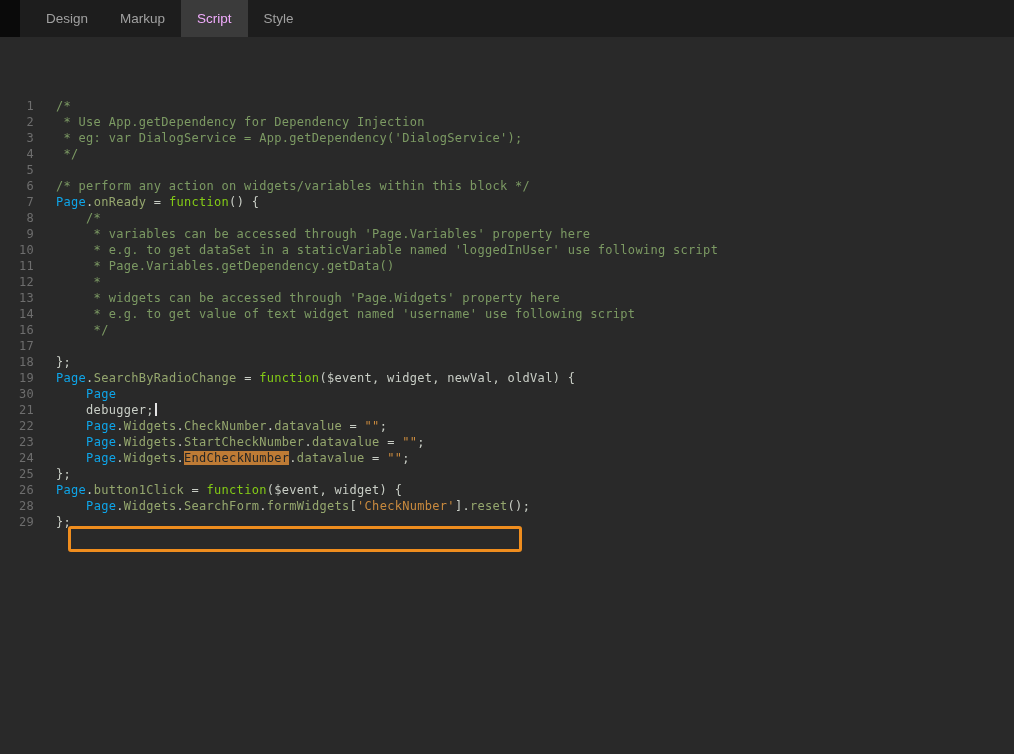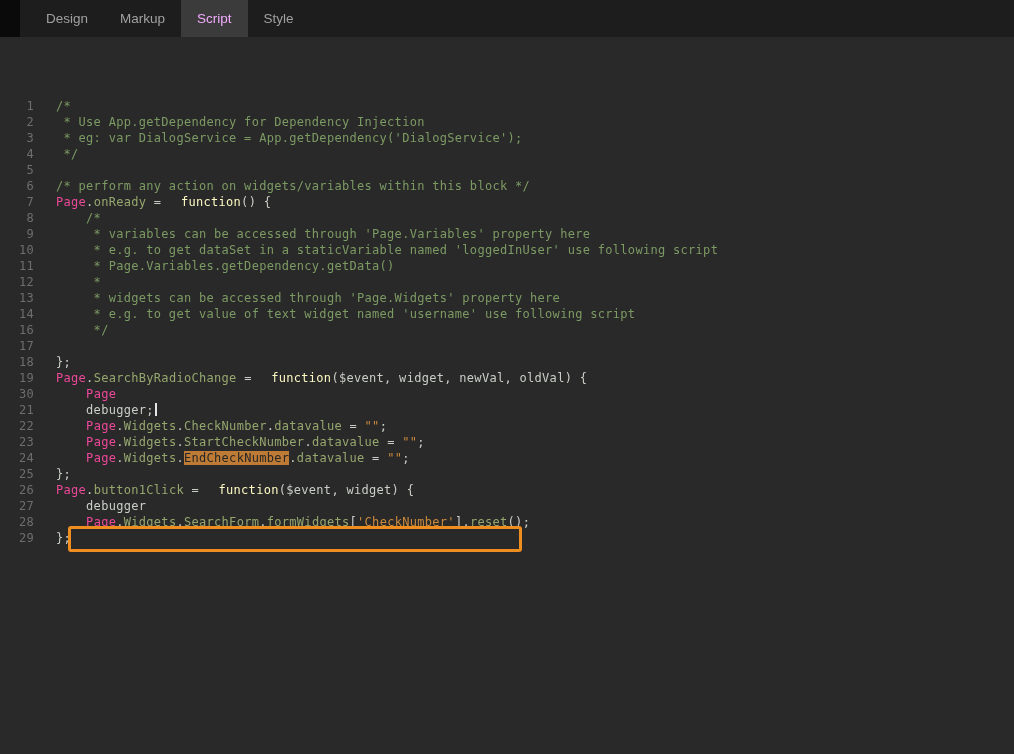--- a/index.html
+++ b/index.html
@@ -14,22 +14,22 @@
 
   
   .editor{position:absolute;left:0;top:37px;width:1014px;height:717px;background:#292929;
           font-family:"DejaVu Sans Mono",monospace;font-size:12px;letter-spacing:0.3px;}
   #code{padding-top:61px;}
   .line{height:16px;line-height:16px;display:flex;white-space:pre;}
   .ln{flex:0 0 34px;width:34px;text-align:right;color:#6e6e6e;user-select:none;}
   .lt{padding-left:22px;color:#c9cec6;}
   .tok-d{color:#c9cec6;}
   .tok-c{color:#7c9a63;}
-  .tok-v{color:#ec4899;}
-  .tok-k{color:#fef9c3;margin-left:12px;}
+  .tok-v{color:#0ea5e9;}
+  .tok-k{color:#84cc16;}
   .tok-p{color:#95a76e;}
   .tok-s{color:#c98a3e;}
   .tok-m{background:#be7b35;color:#262626;}
   .caret{display:inline-block;width:2px;height:13px;background:#e4e4e4;vertical-align:middle;margin-left:1px;position:relative;top:-1px;}
 
   
   .annotation{position:absolute;left:68px;top:526px;width:454px;height:26px;
               border:3px solid #ef8d1e;border-radius:3px;box-sizing:border-box;pointer-events:none;}
 </style>
 </head>
@@ -65,19 +65,18 @@
       <div class="line"><span class="ln">17</span><span class="lt"></span></div>
       <div class="line"><span class="ln">18</span><span class="lt"><span class="tok-d">};</span></span></div>
       <div class="line"><span class="ln">19</span><span class="lt"><span class="tok-v">Page</span><span class="tok-d">.</span><span class="tok-p">SearchByRadioChange</span><span class="tok-d"> = </span><span class="tok-k">function</span><span class="tok-d">($event, widget, newVal, oldVal) {</span></span></div>
       <div class="line"><span class="ln">30</span><span class="lt"><span class="tok-d">    </span><span class="tok-v">Page</span></span></div>
       <div class="line"><span class="ln">21</span><span class="lt"><span class="tok-d">    debugger;</span><span class="caret"></span></span></div>
       <div class="line"><span class="ln">22</span><span class="lt"><span class="tok-d">    </span><span class="tok-v">Page</span><span class="tok-d">.</span><span class="tok-p">Widgets</span><span class="tok-d">.</span><span class="tok-p">CheckNumber</span><span class="tok-d">.</span><span class="tok-p">datavalue</span><span class="tok-d"> = </span><span class="tok-s">""</span><span class="tok-d">;</span></span></div>
       <div class="line"><span class="ln">23</span><span class="lt"><span class="tok-d">    </span><span class="tok-v">Page</span><span class="tok-d">.</span><span class="tok-p">Widgets</span><span class="tok-d">.</span><span class="tok-p">StartCheckNumber</span><span class="tok-d">.</span><span class="tok-p">datavalue</span><span class="tok-d"> = </span><span class="tok-s">""</span><span class="tok-d">;</span></span></div>
       <div class="line"><span class="ln">24</span><span class="lt"><span class="tok-d">    </span><span class="tok-v">Page</span><span class="tok-d">.</span><span class="tok-p">Widgets</span><span class="tok-d">.</span><span class="tok-m">EndCheckNumber</span><span class="tok-d">.</span><span class="tok-p">datavalue</span><span class="tok-d"> = </span><span class="tok-s">""</span><span class="tok-d">;</span></span></div>
       <div class="line"><span class="ln">25</span><span class="lt"><span class="tok-d">};</span></span></div>
       <div class="line"><span class="ln">26</span><span class="lt"><span class="tok-v">Page</span><span class="tok-d">.</span><span class="tok-p">button1Click</span><span class="tok-d"> = </span><span class="tok-k">function</span><span class="tok-d">($event, widget) {</span></span></div>
-      <div class="line"><span class="ln">27</span><span class="lt"><span class="tok-d">    debugger</span></span></div>
       <div class="line"><span class="ln">28</span><span class="lt"><span class="tok-d">    </span><span class="tok-v">Page</span><span class="tok-d">.</span><span class="tok-p">Widgets</span><span class="tok-d">.</span><span class="tok-p">SearchForm</span><span class="tok-d">.</span><span class="tok-p">formWidgets</span><span class="tok-d">[</span><span class="tok-s">'CheckNumber'</span><span class="tok-d">].</span><span class="tok-p">reset</span><span class="tok-d">();</span></span></div>
       <div class="line"><span class="ln">29</span><span class="lt"><span class="tok-d">};</span></span></div>
     </div>
 </div>
 
 <div class="annotation"></div>
 
 </body></html>

